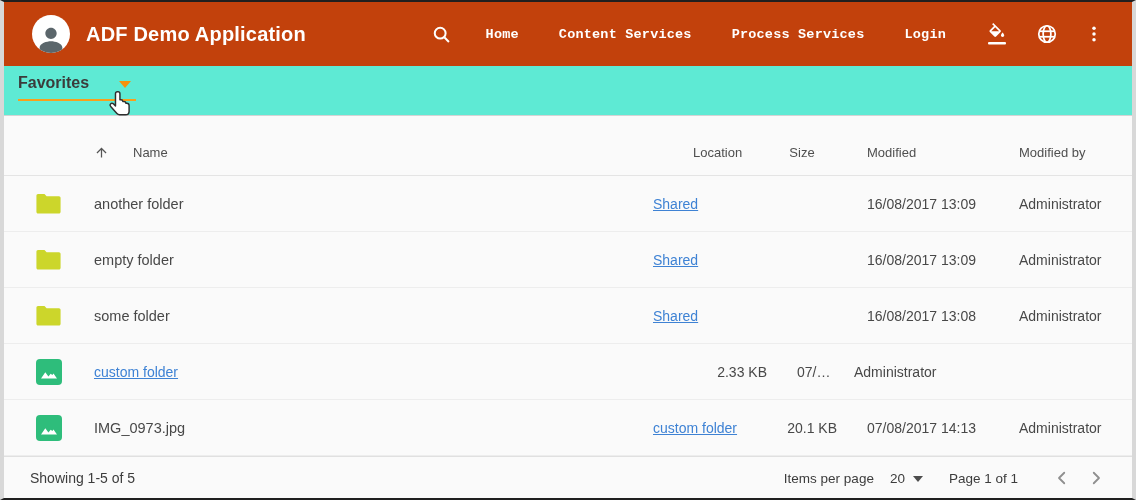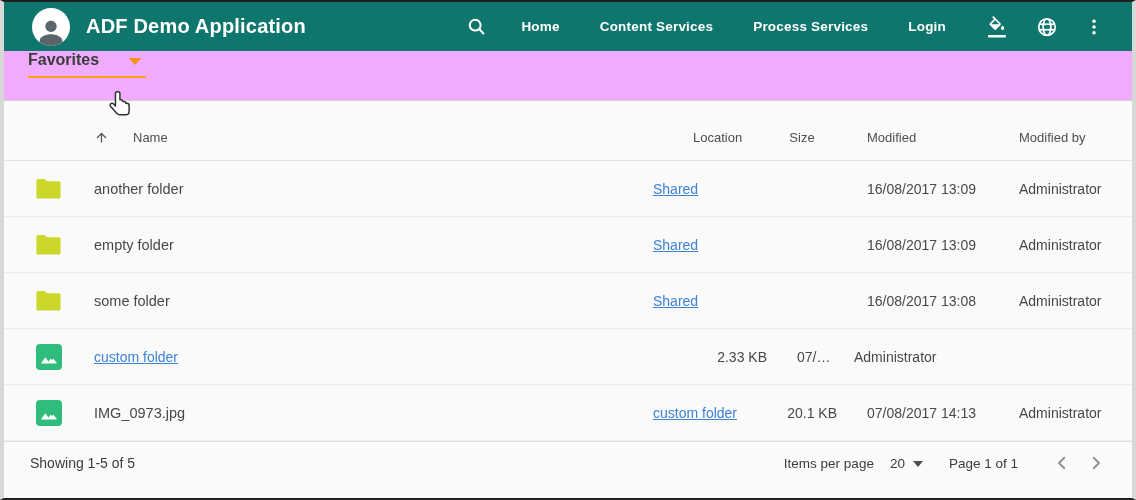--- a/index.html
+++ b/index.html
@@ -8,44 +8,44 @@
 
   .app {
     position:relative; width:1136px; height:500px; overflow:hidden;
     border-top:2px solid #1f1f1f; border-bottom:2px solid #1f1f1f;
     border-left:4px solid #d8d8d8; border-right:4px solid #d8d8d8;
     background:#fafafa;
   }
 
   
   .header {
-    height:49px; background:#0f766e; display:flex; align-items:center;
+    height:64px; background:#c2410c; display:flex; align-items:center;
     padding:0 26px 0 28px; color:#fff;
   }
   .avatar {
     width:38px; height:38px; border-radius:50%; background:#fff; overflow:hidden;
     display:flex; align-items:flex-end; justify-content:center; flex:0 0 auto;
     cursor:pointer;
   }
   .avatar svg { width:34px; height:34px; margin-bottom:-3px; }
   .app-title { font-size:20px; font-weight:bold; margin-left:16px; letter-spacing:.2px;
     text-shadow:0 0 0 rgba(0,0,0,0); white-space:nowrap; }
-  .header-right { margin-left:auto; display:flex; align-items:center; }
+  .header-right { margin-left:auto; display:flex; align-items:center;font-family:Liberation Mono, monospace; }
   .hicon { display:flex; align-items:center; justify-content:center; cursor:pointer; }
   .search-btn { margin-right:34px; }
   .nav-item { font-size:13.5px; font-weight:bold; letter-spacing:.2px; cursor:pointer;
     margin-right:40px; white-space:nowrap; }
   .nav-item:last-of-type { margin-right:44px; }
   .colorfill-btn { margin-right:26px; }
   .globe-btn { margin-right:26px; }
   .dots-btn { margin-right:2px; }
 
   
-  .toolbar { height:50px; background:#f0abfc; border-bottom:1px solid #d4d4d4;
-    display:flex; align-items:flex-start; padding:0 0 6px 24px; }
+  .toolbar { height:50px; background:#5eead4; border-bottom:1px solid #d4d4d4;
+    display:flex; align-items:center; padding:0 0 6px 14px; }
   .fav-dd { display:inline-flex; align-items:center; border-bottom:2px solid #f9a01b;
     padding:0 4px 7px 0; cursor:pointer; min-width:118px; }
   .fav-label { font-size:16px; font-weight:bold; color:#3b3b3b; }
   .caret-down { width:0; height:0; margin-left:30px; margin-top:3px;
     border-left:6px solid transparent; border-right:6px solid transparent;
     border-top:7px solid #f5910d; }
 
   
   .cursor-hand { position:absolute; left:103px; top:88px; z-index:50; pointer-events:none; }
 

